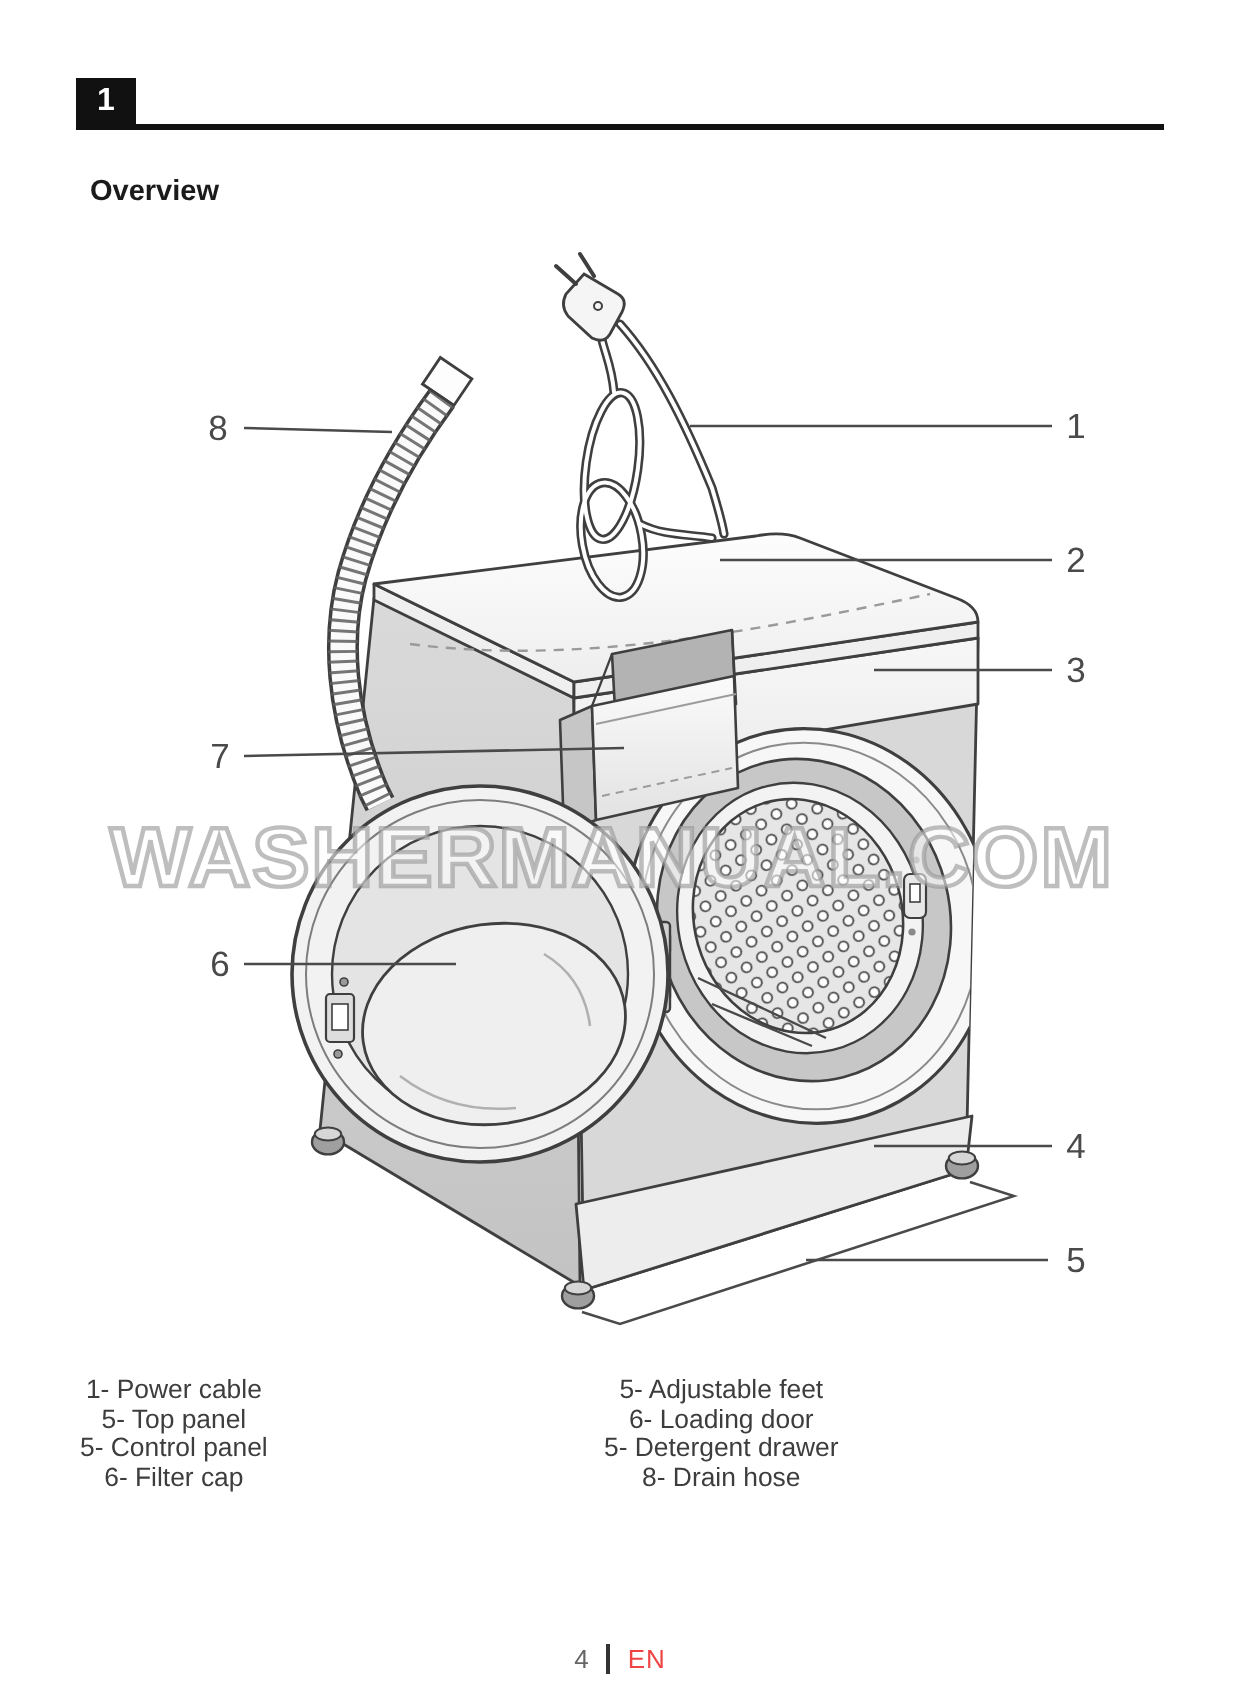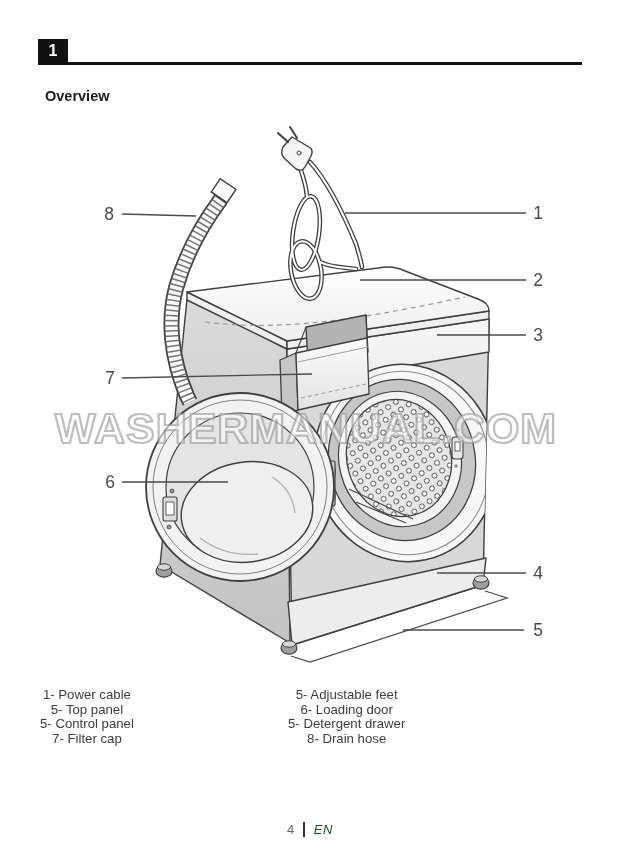--- a/index.html
+++ b/index.html
@@ -17,28 +17,28 @@
   }
   .header-rule{position:absolute;left:38px;top:62px;width:544px;height:2.6px;background:#111;}
   .overview-heading{
     position:absolute;left:38px;top:81px;margin:7px;font-size:14.5px;font-weight:bold;color:#1b1b1b;
   }
   .diagram-svg{position:absolute;left:0;top:0;}
   svg text{font-family:"Liberation Sans","DejaVu Sans",sans-serif;}
   .legend{position:absolute;top:688px;left:0;width:620px;font-size:13.2px;color:#3d3d3d;}
   .legend-col{position:absolute;top:0;}
   .legend-col.left{left:40px;}
-  .legend-col.right{left:288px;}
+  .legend-col.right{left:302px;}
   .legend-item{line-height:14.5px;white-space:pre;text-align:center;}
   .footer{
     position:absolute;left:0;top:822px;width:620px;display:flex;align-items:center;
     justify-content:center;gap:9px;font-size:13px;color:#666;
   }
   .footer-divider{width:1.5px;height:15px;background:#333;}
-  .footer-lang{color:#14532d;letter-spacing:.5px;font-style:italic;}
+  .footer-lang{color:#ef4444;letter-spacing:.5px;}
 </style>
 </head>
 <body>
 
 <div class="page">
 
   <svg class="diagram-svg" width="620" height="852" viewBox="0 0 620 852">
     <defs>
       <linearGradient id="gTop" x1="0" y1="0" x2="0" y2="1">
         <stop offset="0" stop-color="#fdfdfd"></stop>
@@ -208,21 +208,21 @@
   </div>
   <div class="header-rule"></div>
 
   <h2 class="overview-heading">Overview</h2>
 
   <div class="legend">
     <div class="legend-col left">
       <div class="legend-item">1- Power cable</div>
       <div class="legend-item">5- Top panel</div>
       <div class="legend-item">5- Control panel</div>
-      <div class="legend-item">7- Filter cap</div>
+      <div class="legend-item">6- Filter cap</div>
     </div>
     <div class="legend-col right">
       <div class="legend-item">5- Adjustable feet</div>
       <div class="legend-item">6- Loading door</div>
       <div class="legend-item">5- Detergent drawer</div>
       <div class="legend-item">8- Drain hose</div>
     </div>
   </div>
 
   <div class="footer">

